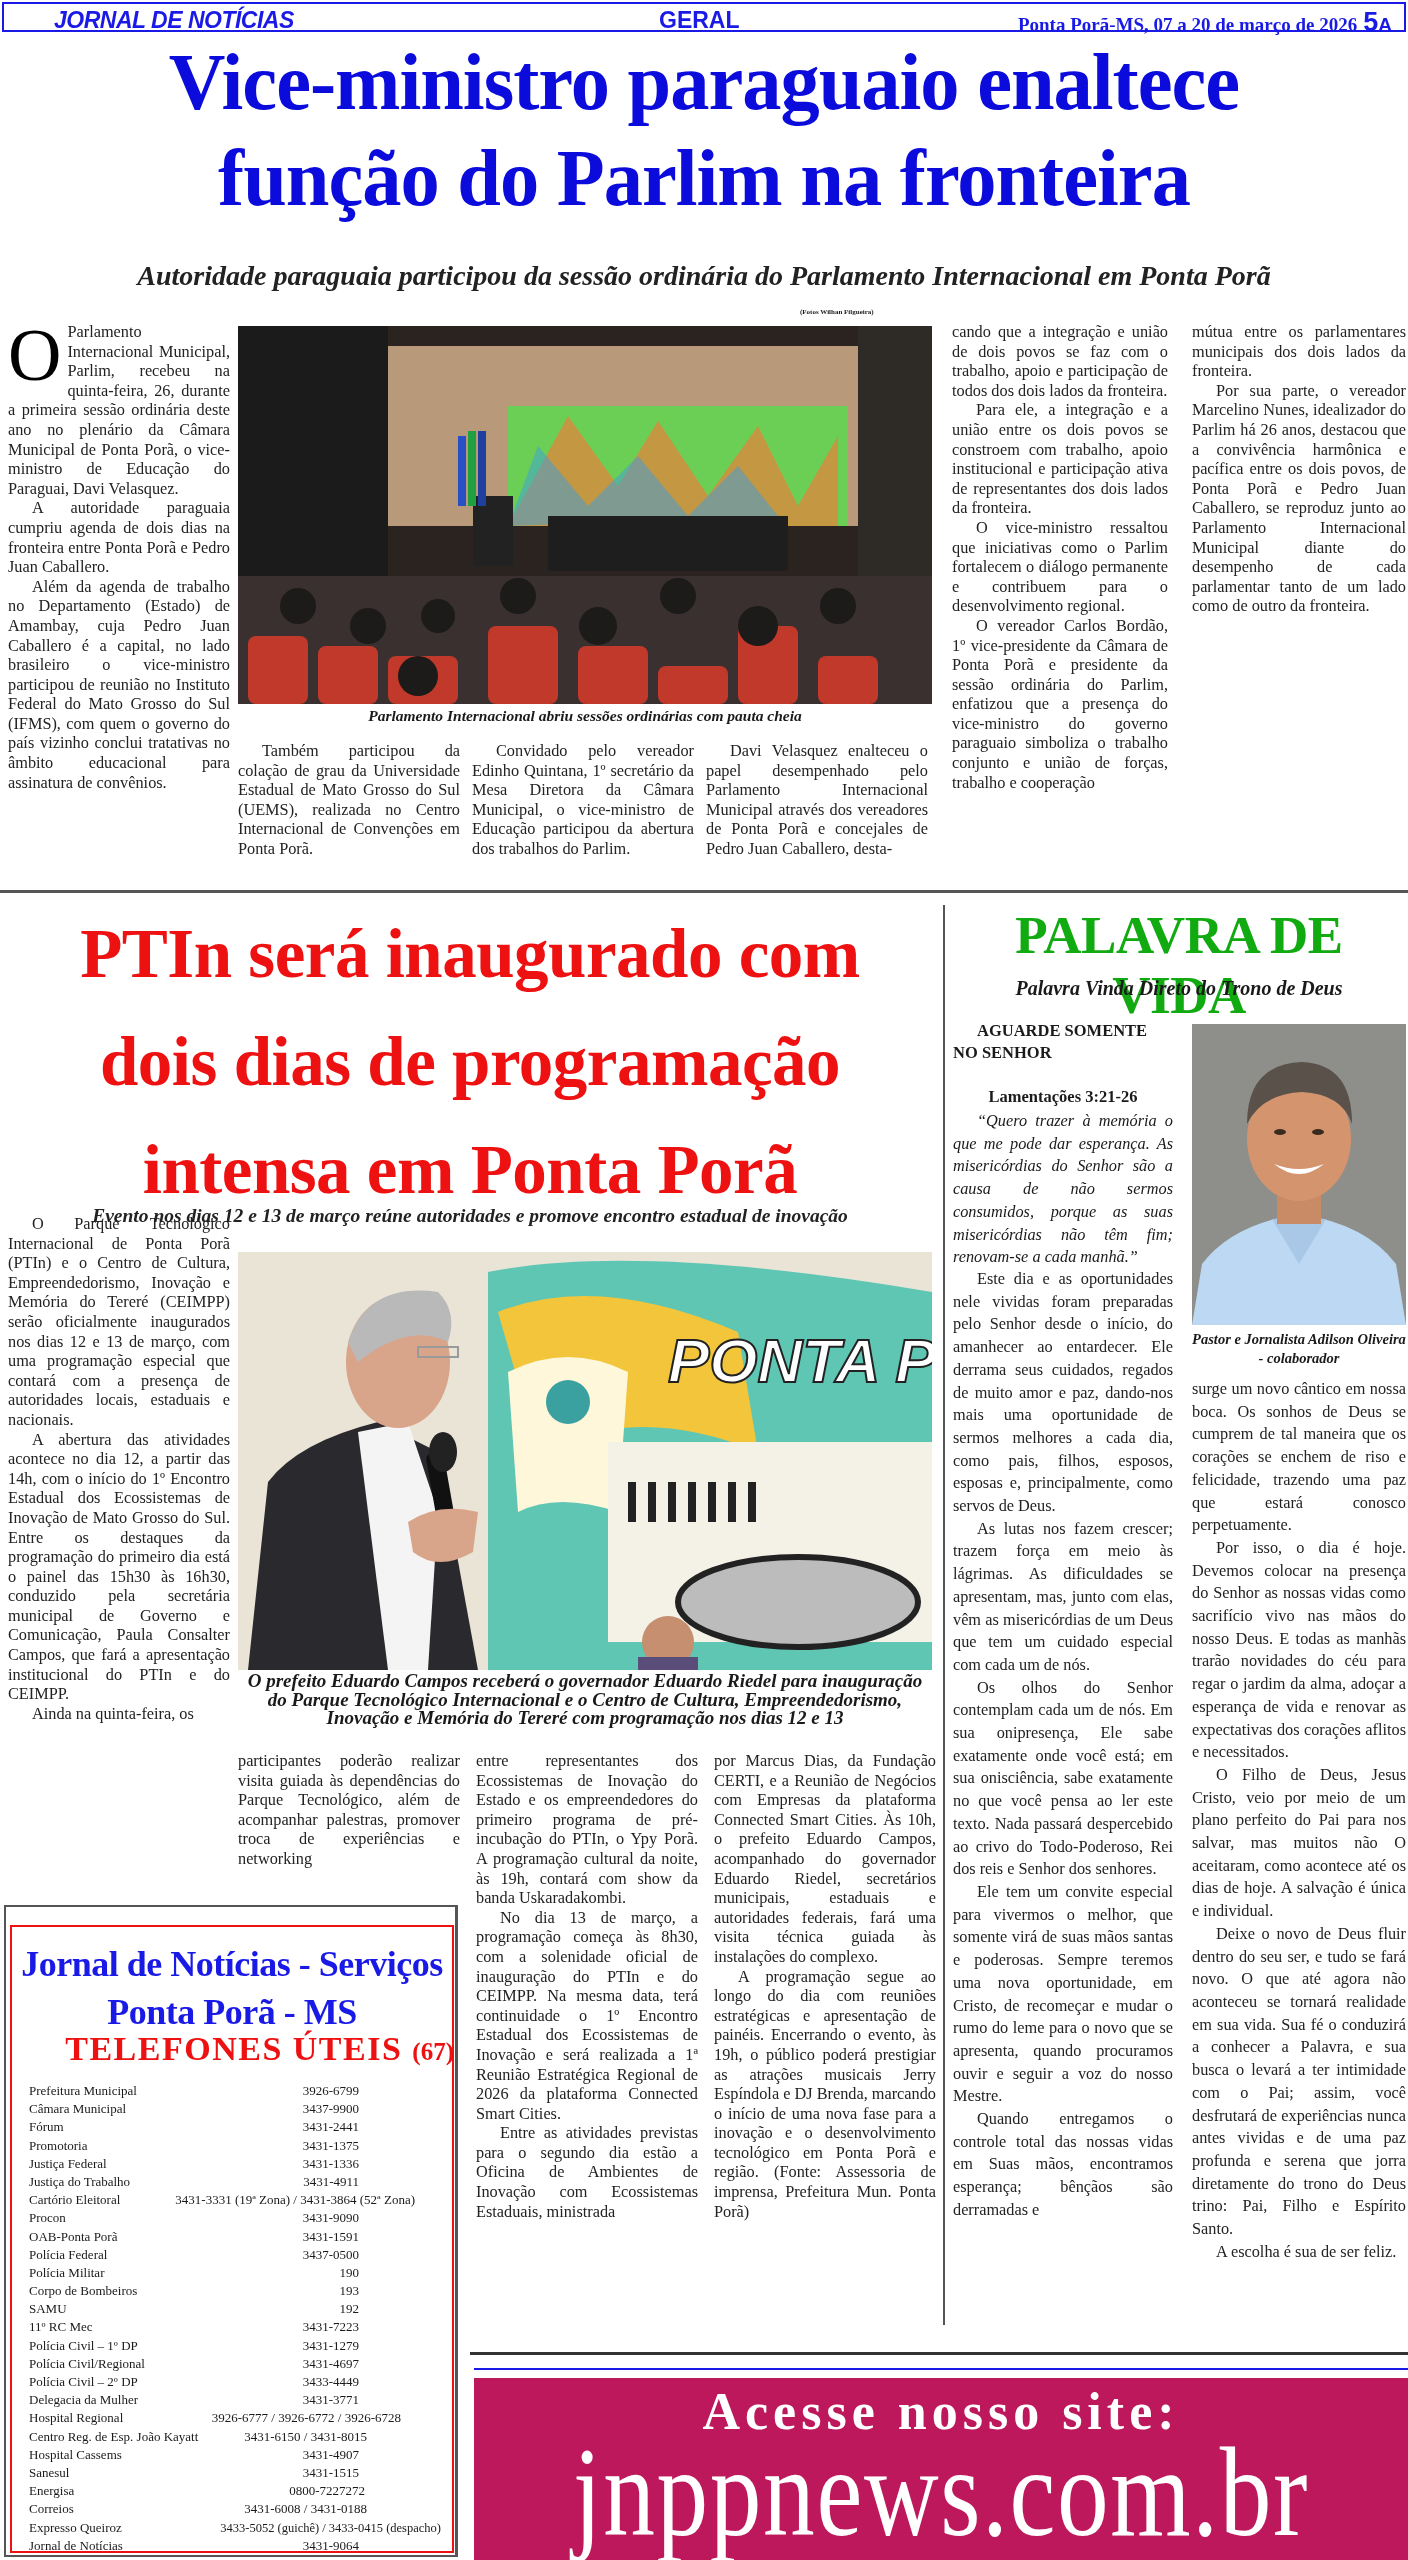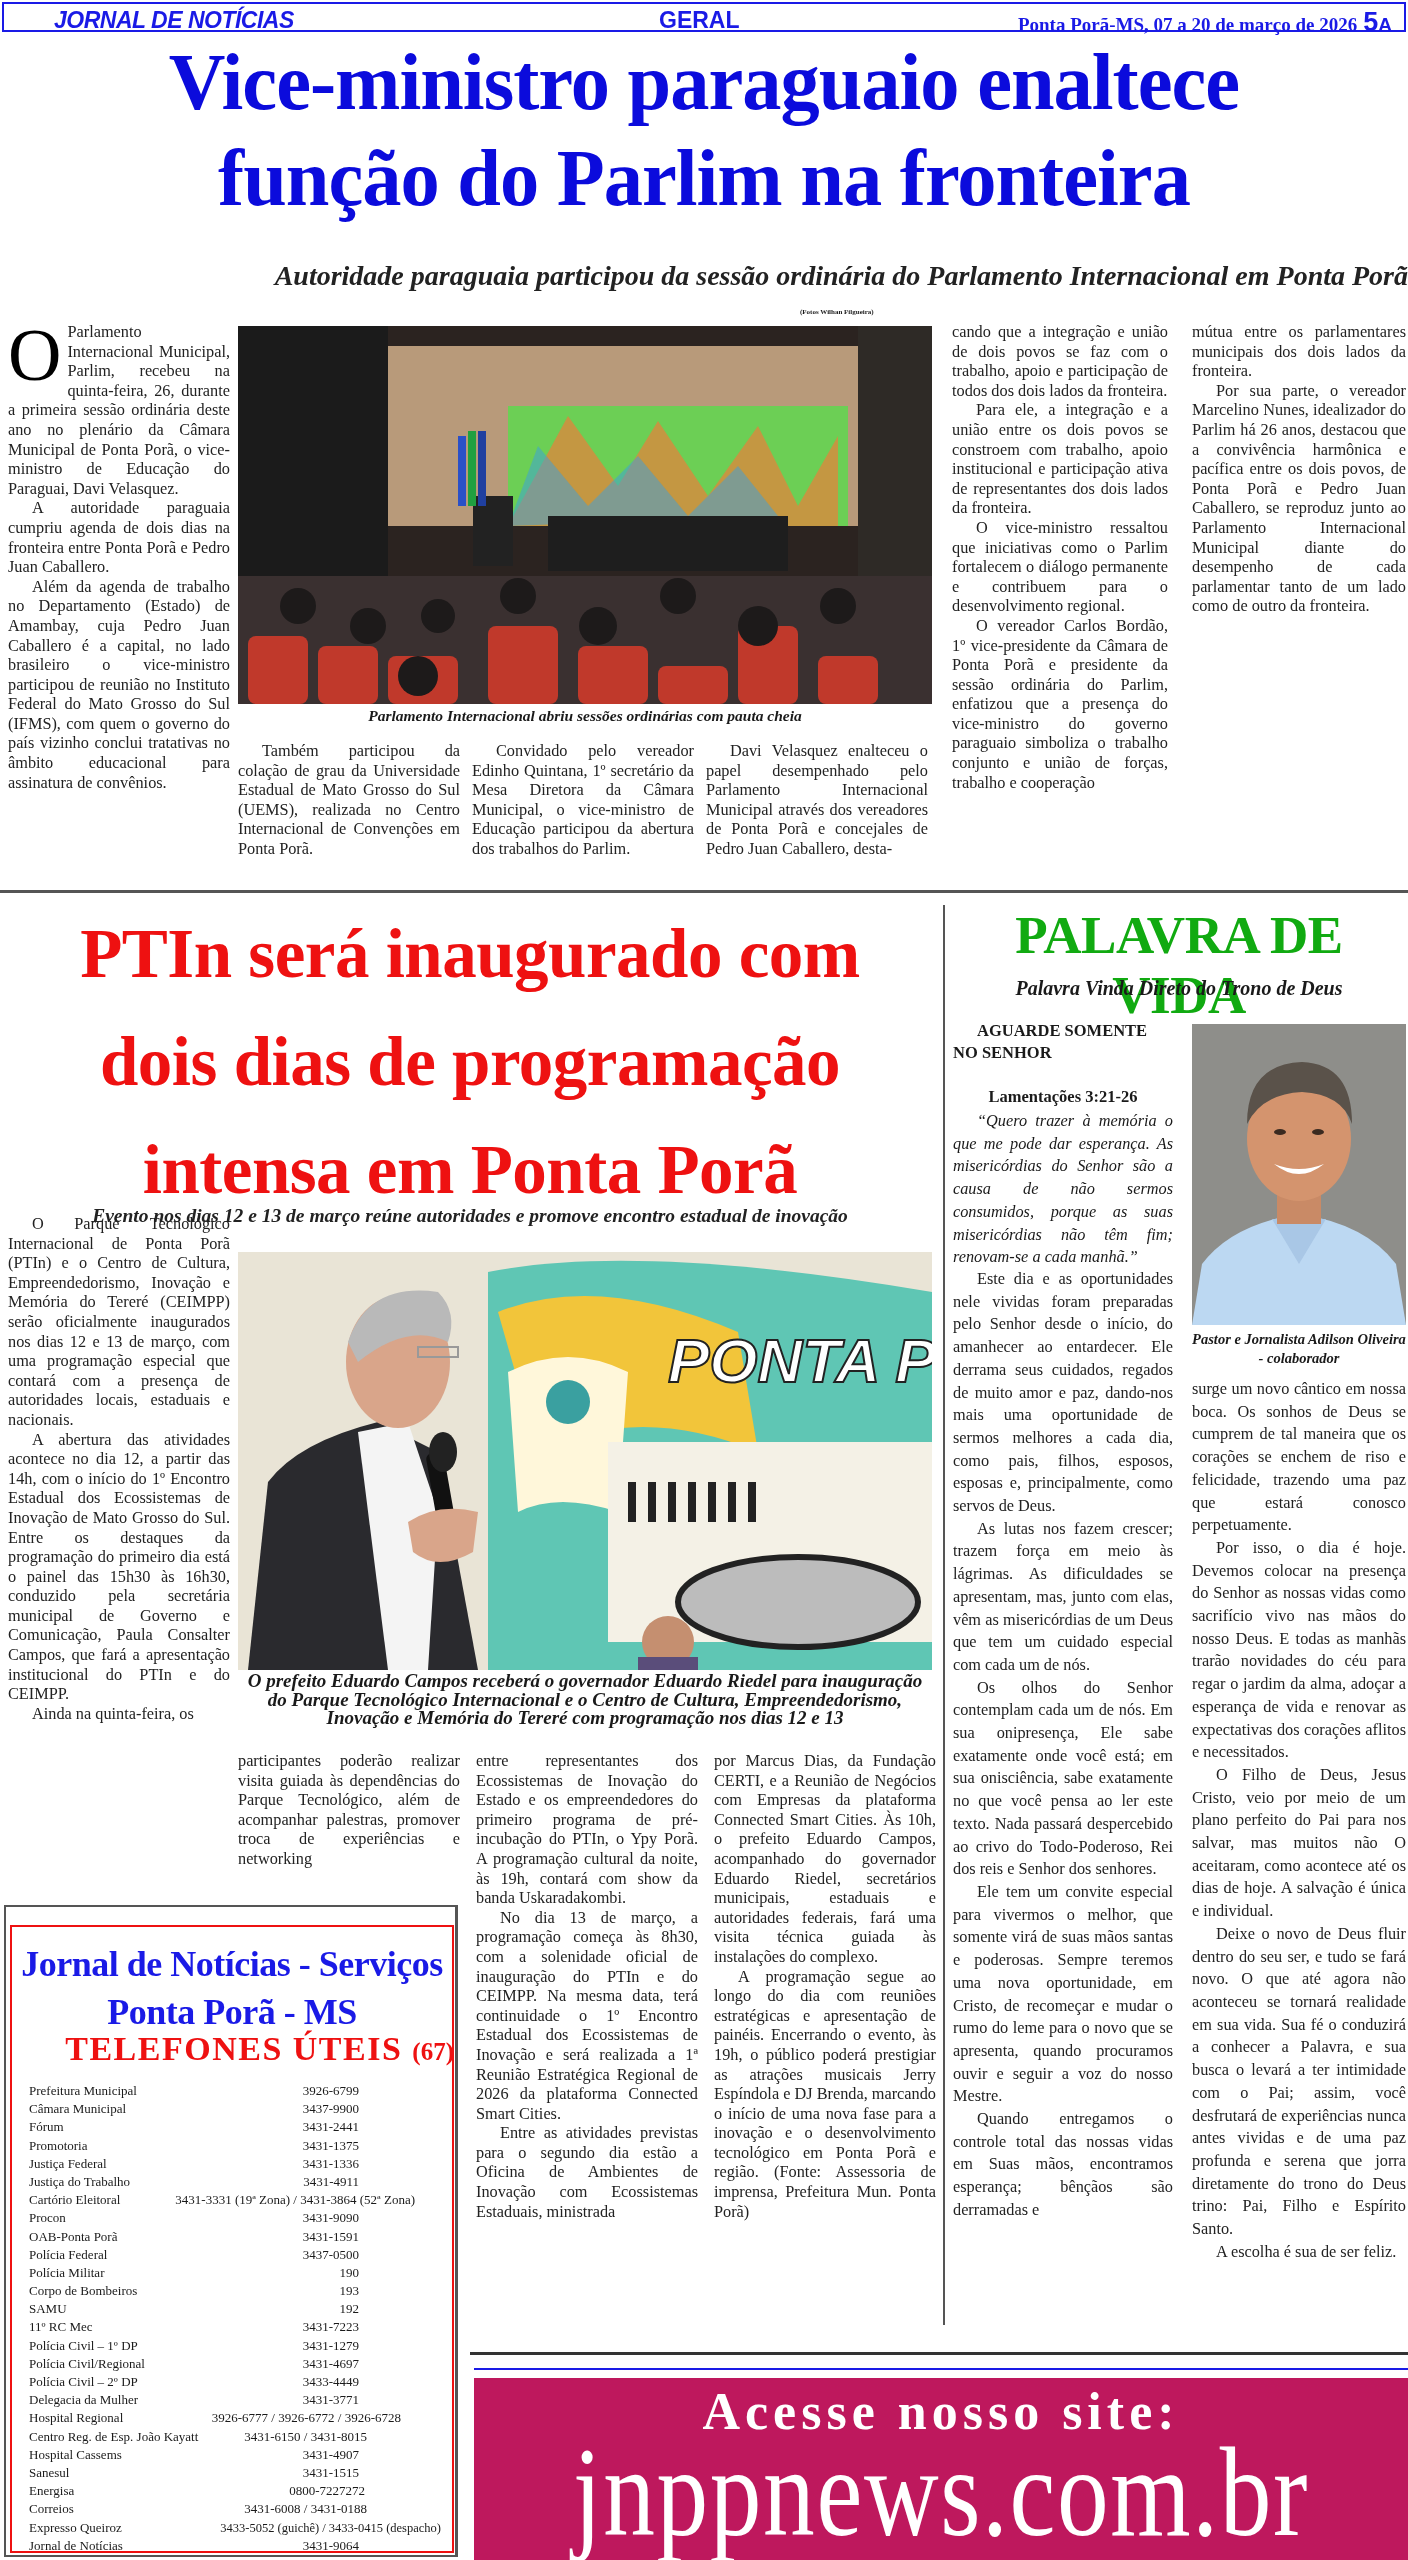--- a/index.html
+++ b/index.html
@@ -13,21 +13,21 @@
 
   
   .masthead { left: 2px; top: 2px; width: 1404px; height: 30px; border: 2px solid #1a1ae6; }
   .mh-left { left: 50px; top: 3px; font-family: "Liberation Sans", sans-serif; font-style: italic; font-weight: bold; font-size: 23px; color: #1a1ae6; letter-spacing: -0.5px; }
   .mh-center { left: 655px; top: 3px; font-family: "Liberation Sans", sans-serif; font-weight: bold; font-size: 23px; color: #1a1ae6; }
   .mh-right { right: 12px; top: 3px; font-family: "Liberation Serif", serif; font-weight: bold; font-size: 19px; color: #1a1ae6; display: flex; align-items: baseline; gap: 6px; }
   .mh-right .page-no { font-family: "Liberation Sans", sans-serif; font-size: 27px; font-weight: bold; }
   .mh-right .page-no small { font-size: 19px; }
 
   .headline1 { left: 0; top: 34px; width: 1408px; text-align: center; font-family: "Liberation Serif", serif; font-weight: bold; color: #0b0bdc; font-size: 80px; line-height: 96px; letter-spacing: -1px; transform: scaleX(0.98); }
-  .subhead1 { left: 0; top: 260px; width: 1408px; text-align: right; font-family: "Liberation Serif", serif; font-style: italic; font-weight: bold; font-size: 28px; color: #222; }
+  .subhead1 { left: 0; top: 260px; width: 1408px; text-align: center; font-family: "Liberation Serif", serif; font-style: italic; font-weight: bold; font-size: 28px; color: #222; }
 
   
   .a1-col1 { left: 8px; top: 322px; width: 222px; }
   .dropcap { float: left; font-size: 74px; line-height: 62px; font-weight: normal; margin: 2px 6px 0 0; color: #000; }
   .photo1 { left: 238px; top: 326px; width: 694px; height: 378px; overflow: hidden; background: #3a2c26; }
   .photo-credit { left: 800px; top: 308px; font-size: 7px; font-weight: bold; }
   .caption1 { left: 238px; top: 707px; width: 694px; text-align: center; font-style: italic; font-weight: bold; font-size: 15.5px; }
   .a1-col2 { left: 238px; top: 741px; width: 222px; }
   .a1-col3 { left: 472px; top: 741px; width: 222px; }
   .a1-col4 { left: 706px; top: 741px; width: 222px; }

